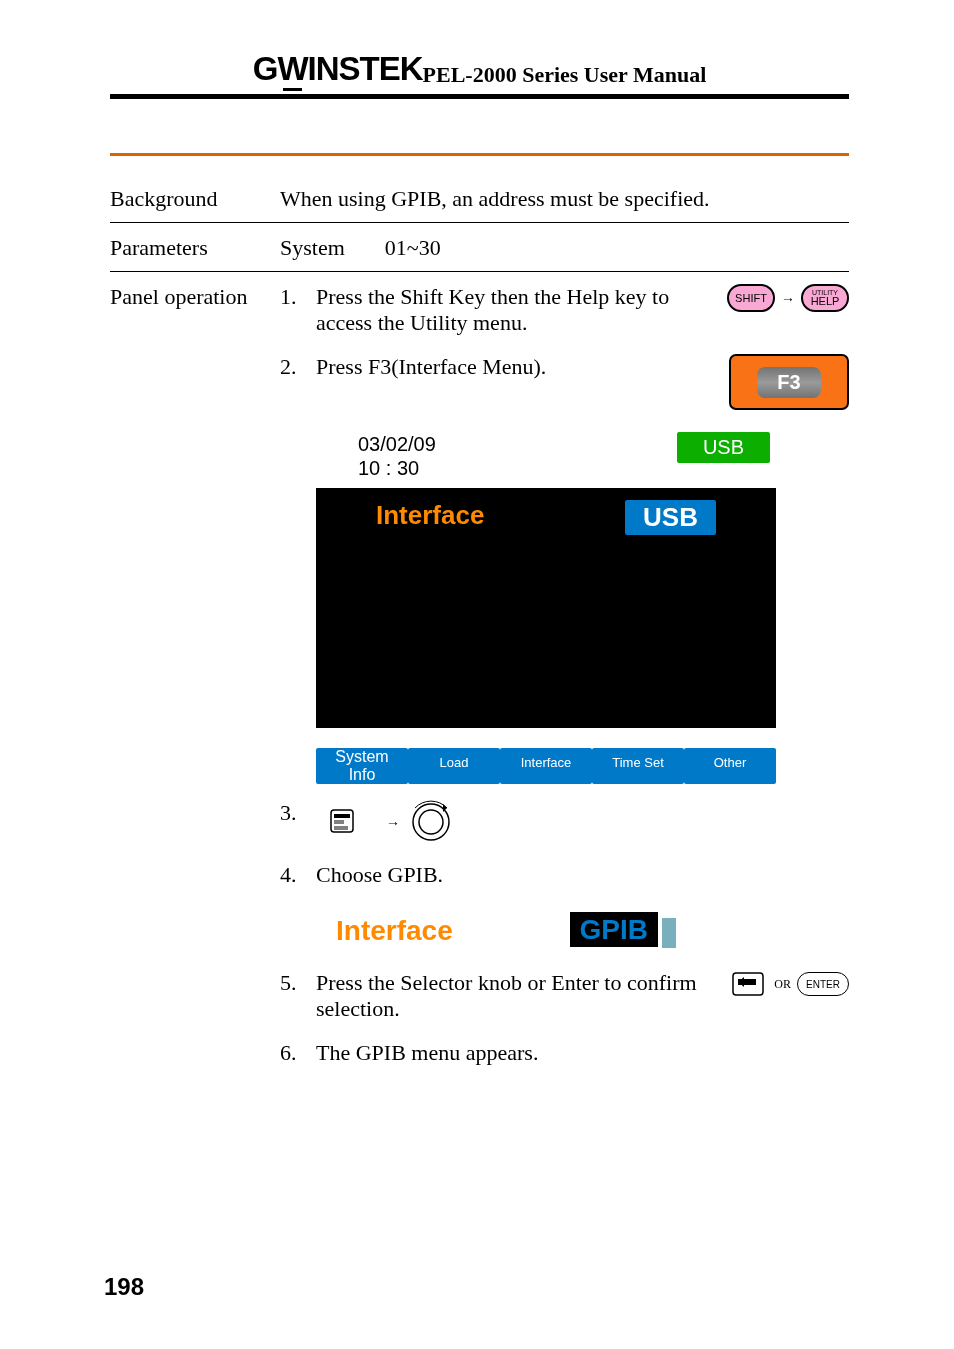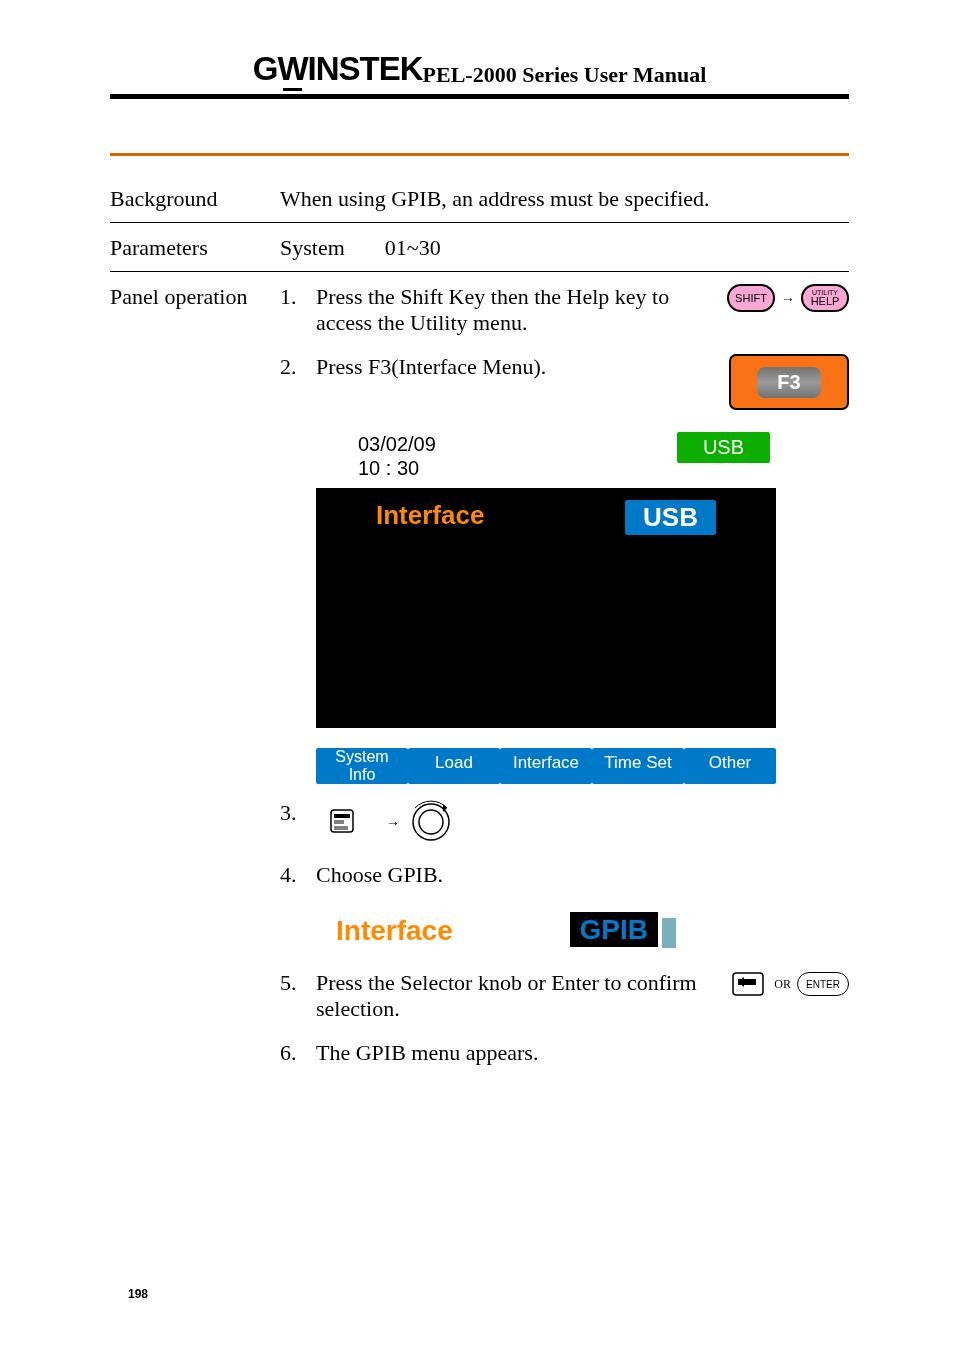--- a/index.html
+++ b/index.html
@@ -31,30 +31,30 @@
     .f3-inner { background: linear-gradient(#737373,#9a9a9a,#737373); color: #fff; border-radius: 8px; padding: 4px 20px; font-family: Arial, sans-serif; font-size: 20px; font-weight: 700; }
     .screen1 { width: 460px; margin: 16px 0 16px 36px; font-family: Arial, sans-serif; }
     .screen1-top { display: flex; justify-content: space-between; align-items: flex-start; padding: 4px 6px; margin-left: 36px; }
     .screen1-date { font-size: 20px; line-height: 24px; }
     .usb-pill { background: #0cae00; color: #fff; padding: 4px 26px; border-radius: 2px; font-size: 20px; }
     .screen1-body { background: #000; height: 240px; position: relative; margin-top: 4px; }
     .iface-row { position: absolute; top: 12px; left: 0; right: 0; display: flex; justify-content: space-between; padding: 0 60px; }
     .iface-label { color: #ff8a00; font-size: 26px; font-weight: 700; }
     .iface-usb { background: #0079c9; color: #fff; padding: 2px 18px; font-size: 26px; font-weight: 700; border-radius: 2px; }
     .screen1-bottom { display: flex; margin-top: 20px; }
-    .screen1-bottom .scr-btn { flex: 1; background: #0079c9; color: #fff; text-align: center; font-size: 17px; padding: 6px 0; border-radius: 2px; line-height: 18px; }
+    .screen1-bottom .scr-btn { flex: 1; background: #0079c9; color: #fff; text-align: center; font-size: 13px; padding: 6px 0; border-radius: 2px; line-height: 18px; }
     .screen1-bottom .scr-btn.double { padding: 0; display: flex; flex-direction: column; justify-content: center; line-height: 18px; font-size: 16px; }
     .knob-svg { width: 50px; height: 44px; }
     .enter-combo { display: flex; align-items: center; gap: 6px; }
     .or { font-size: 12px; }
     .iface-bar { display: flex; justify-content: space-between; align-items: center; padding: 8px 20px; width: 380px; margin: 4px 0 14px 36px; font-family: Arial, sans-serif; }
     .iface-bar .lbl { color: #ff8a00; font-size: 28px; font-weight: 700; }
     .iface-bar .gpib { background: #000; color: #0079c9; font-size: 28px; font-weight: 700; padding: 2px 10px; }
     .iface-bar .cursor { display: inline-block; width: 14px; height: 30px; background: #7ab0be; margin-left: 4px; vertical-align: middle; }
-    .page-num { position: absolute; bottom: 48px; left: 128px; font-weight: 700; font-size: 12px; font-family: Arial, sans-serif; }
+    .page-num { position: absolute; bottom: 48px; left: 104px; font-weight: 700; font-size: 24px; font-family: Arial, sans-serif; }
     .sel-knob-img { display: flex; align-items: center; gap: 6px; }
     .enter-oval { display:inline-flex; align-items:center; justify-content:center; width:52px; height:24px; border:1.5px solid #000; border-radius:13px; font-size:10px; font-family:Arial,sans-serif; }
   </style>
 </head>
 <body>
 
 <div class="page">
   <div class="hdr">
     <div class="brand">
       <span>G</span><span class="u-char">W</span><span>INSTEK</span>

